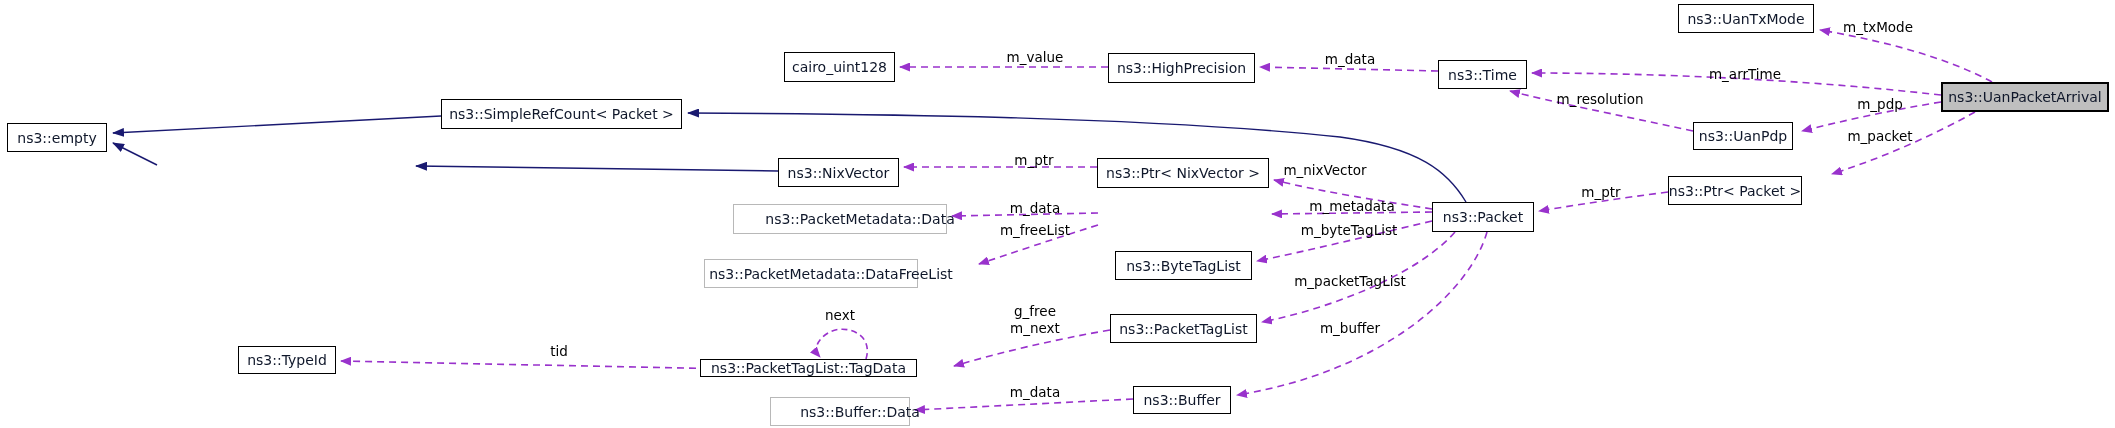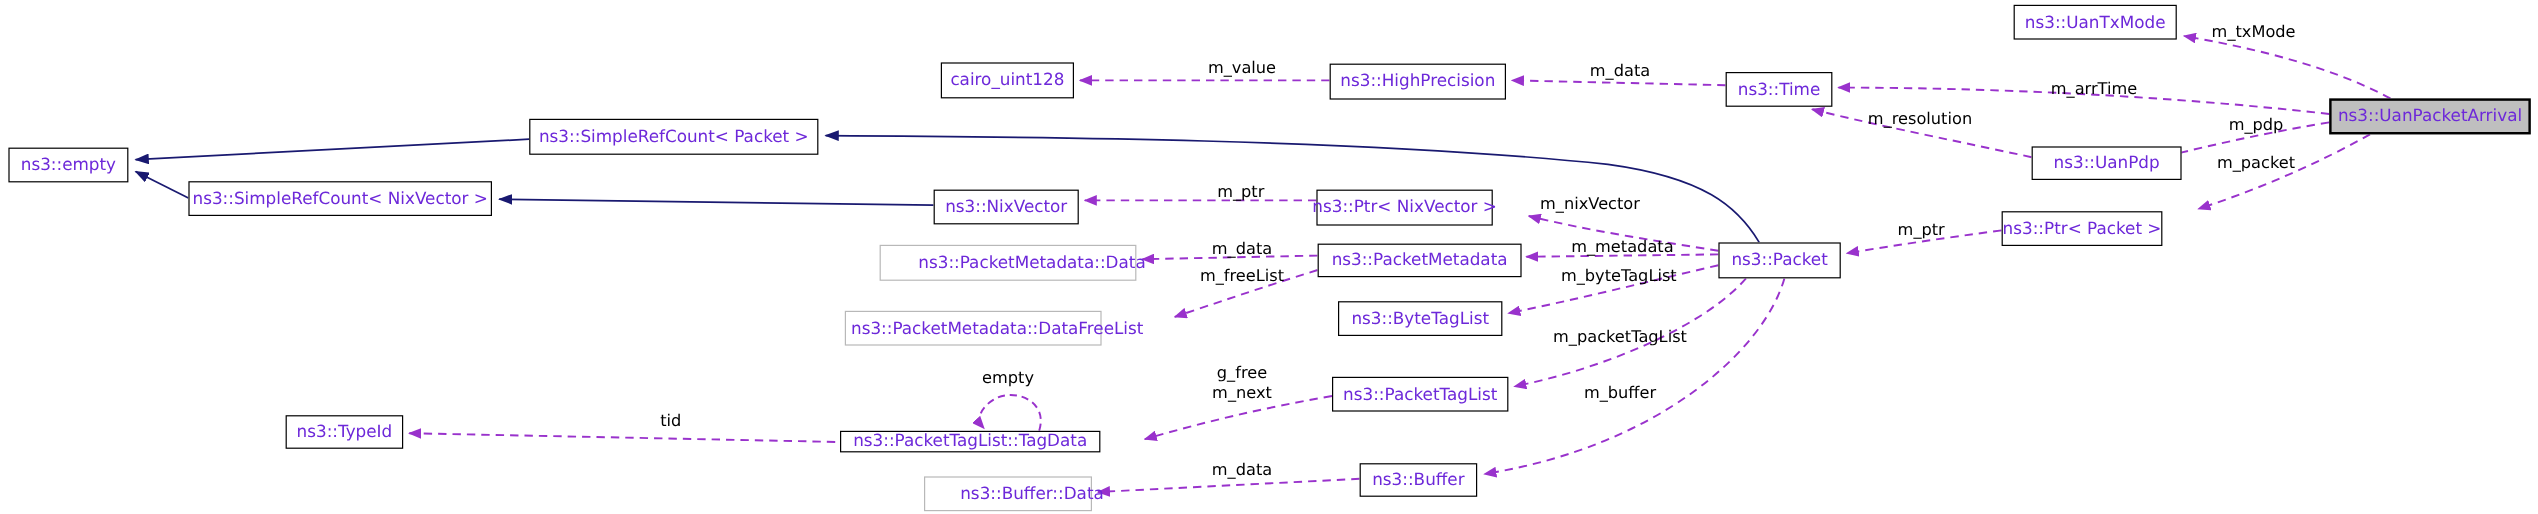--- a/index.html
+++ b/index.html
@@ -10,21 +10,21 @@
     font-family:"DejaVu Sans","Liberation Sans",sans-serif;
     overflow:hidden;
   }
   svg.edges{position:absolute;left:0;top:0;pointer-events:none;}
   .node{
     position:absolute;
     display:flex;align-items:center;justify-content:center;
     box-sizing:border-box;
     border:1px solid #000000;
     background:#ffffff;
-    font-size:14px;line-height:1;color:#6d28d9;
+    font-size:14px;line-height:1;color:#0f172a;
     white-space:nowrap;
     z-index:2;
   }
   .node.undoc{border-color:#b8b8b8;padding-left:40px;}
   .node.selected{background:#bfbfbf;border-width:2px;}
   .elabel{
     position:absolute;
     transform:translate(-50%,-50%);
     font-size:13.5px;color:#000;
     white-space:nowrap;
@@ -70,33 +70,31 @@
     <path d="M 1098,213 L 952,216" stroke="#9932cc" stroke-width="1.6" stroke-dasharray="7,5" fill="none" marker-end="url(#arrowP)"></path>
     <path d="M 1098,225 C 1050,240 1012,253 979,264" stroke="#9932cc" stroke-width="1.6" stroke-dasharray="7,5" fill="none" marker-end="url(#arrowP)"></path>
     <path d="M 1110,330 C 1052,340 1002,352 954,366" stroke="#9932cc" stroke-width="1.6" stroke-dasharray="7,5" fill="none" marker-end="url(#arrowP)"></path>
     <path d="M 866,359 C 874,333 844,323 828,333 C 817,340 813,349 820,357" stroke="#9932cc" stroke-width="1.6" stroke-dasharray="6,4" fill="none" marker-end="url(#arrowP)"></path>
     <path d="M 732,369 L 341,361" stroke="#9932cc" stroke-width="1.6" stroke-dasharray="7,5" fill="none" marker-end="url(#arrowP)"></path>
     <path d="M 1133,399 L 915,410" stroke="#9932cc" stroke-width="1.6" stroke-dasharray="7,5" fill="none" marker-end="url(#arrowP)"></path>
   </svg>
 
   <div class="node" style="left:7px;top:123px;width:100px;height:29px">ns3::empty</div>
   <div class="node" style="left:441px;top:99px;width:241px;height:30px">ns3::SimpleRefCount&lt; Packet &gt;</div>
-  <div class="node" style="left:157px;top:151px;width:253px;height:29px">ns3::SimpleRefCount&lt; NixVector &gt;</div>
   <div class="node" style="left:778px;top:158px;width:121px;height:29px">ns3::NixVector</div>
-  <div class="node" style="left:1097px;top:158px;width:147px;height:30px">ns3::Ptr&lt; NixVector &gt;</div>
+  <div class="node" style="left:1097px;top:158px;width:172px;height:30px">ns3::Ptr&lt; NixVector &gt;</div>
   <div class="node" style="left:784px;top:52px;width:111px;height:30px">cairo_uint128</div>
   <div class="node" style="left:1108px;top:53px;width:147px;height:30px">ns3::HighPrecision</div>
   <div class="node" style="left:1438px;top:60px;width:89px;height:29px">ns3::Time</div>
   <div class="node" style="left:1678px;top:4px;width:136px;height:29px">ns3::UanTxMode</div>
   <div class="node selected" style="left:1941px;top:82px;width:168px;height:30px">ns3::UanPacketArrival</div>
-  <div class="node" style="left:1693px;top:122px;width:125px;height:28px">ns3::UanPdp</div>
+  <div class="node" style="left:1693px;top:122px;width:100px;height:28px">ns3::UanPdp</div>
   <div class="node" style="left:1668px;top:176px;width:134px;height:29px">ns3::Ptr&lt; Packet &gt;</div>
   <div class="node" style="left:1432px;top:202px;width:102px;height:30px">ns3::Packet</div>
   <div class="node undoc" style="left:733px;top:204px;width:214px;height:30px">ns3::PacketMetadata::Data</div>
-  <div class="node" style="left:1098px;top:203px;width:170px;height:28px">ns3::PacketMetadata</div>
   <div class="node undoc" style="left:704px;top:259px;width:214px;height:29px">ns3::PacketMetadata::DataFreeList</div>
   <div class="node" style="left:1115px;top:251px;width:137px;height:29px">ns3::ByteTagList</div>
   <div class="node" style="left:1110px;top:314px;width:147px;height:29px">ns3::PacketTagList</div>
   <div class="node" style="left:700px;top:359px;width:217px;height:18px">ns3::PacketTagList::TagData</div>
   <div class="node" style="left:238px;top:346px;width:98px;height:28px">ns3::TypeId</div>
   <div class="node undoc" style="left:770px;top:397px;width:140px;height:29px">ns3::Buffer::Data</div>
   <div class="node" style="left:1133px;top:386px;width:98px;height:28px">ns3::Buffer</div>
 
   <div class="elabel" style="left:1035px;top:57px">m_value</div>
   <div class="elabel" style="left:1350px;top:59px">m_data</div>
@@ -109,17 +107,17 @@
   <div class="elabel" style="left:1325px;top:170px">m_nixVector</div>
   <div class="elabel" style="left:1034px;top:160px">m_ptr</div>
   <div class="elabel" style="left:1352px;top:206px">m_metadata</div>
   <div class="elabel" style="left:1349px;top:230px">m_byteTagList</div>
   <div class="elabel" style="left:1350px;top:281px">m_packetTagList</div>
   <div class="elabel" style="left:1350px;top:328px">m_buffer</div>
   <div class="elabel" style="left:1035px;top:208px">m_data</div>
   <div class="elabel" style="left:1035px;top:230px">m_freeList</div>
   <div class="elabel" style="left:1035px;top:311px">g_free</div>
   <div class="elabel" style="left:1035px;top:328px">m_next</div>
-  <div class="elabel" style="left:840px;top:315px">empty</div>
+  <div class="elabel" style="left:840px;top:315px">next</div>
   <div class="elabel" style="left:559px;top:351px">tid</div>
   <div class="elabel" style="left:1035px;top:392px">m_data</div>
 
 </div>
 
 </body></html>

